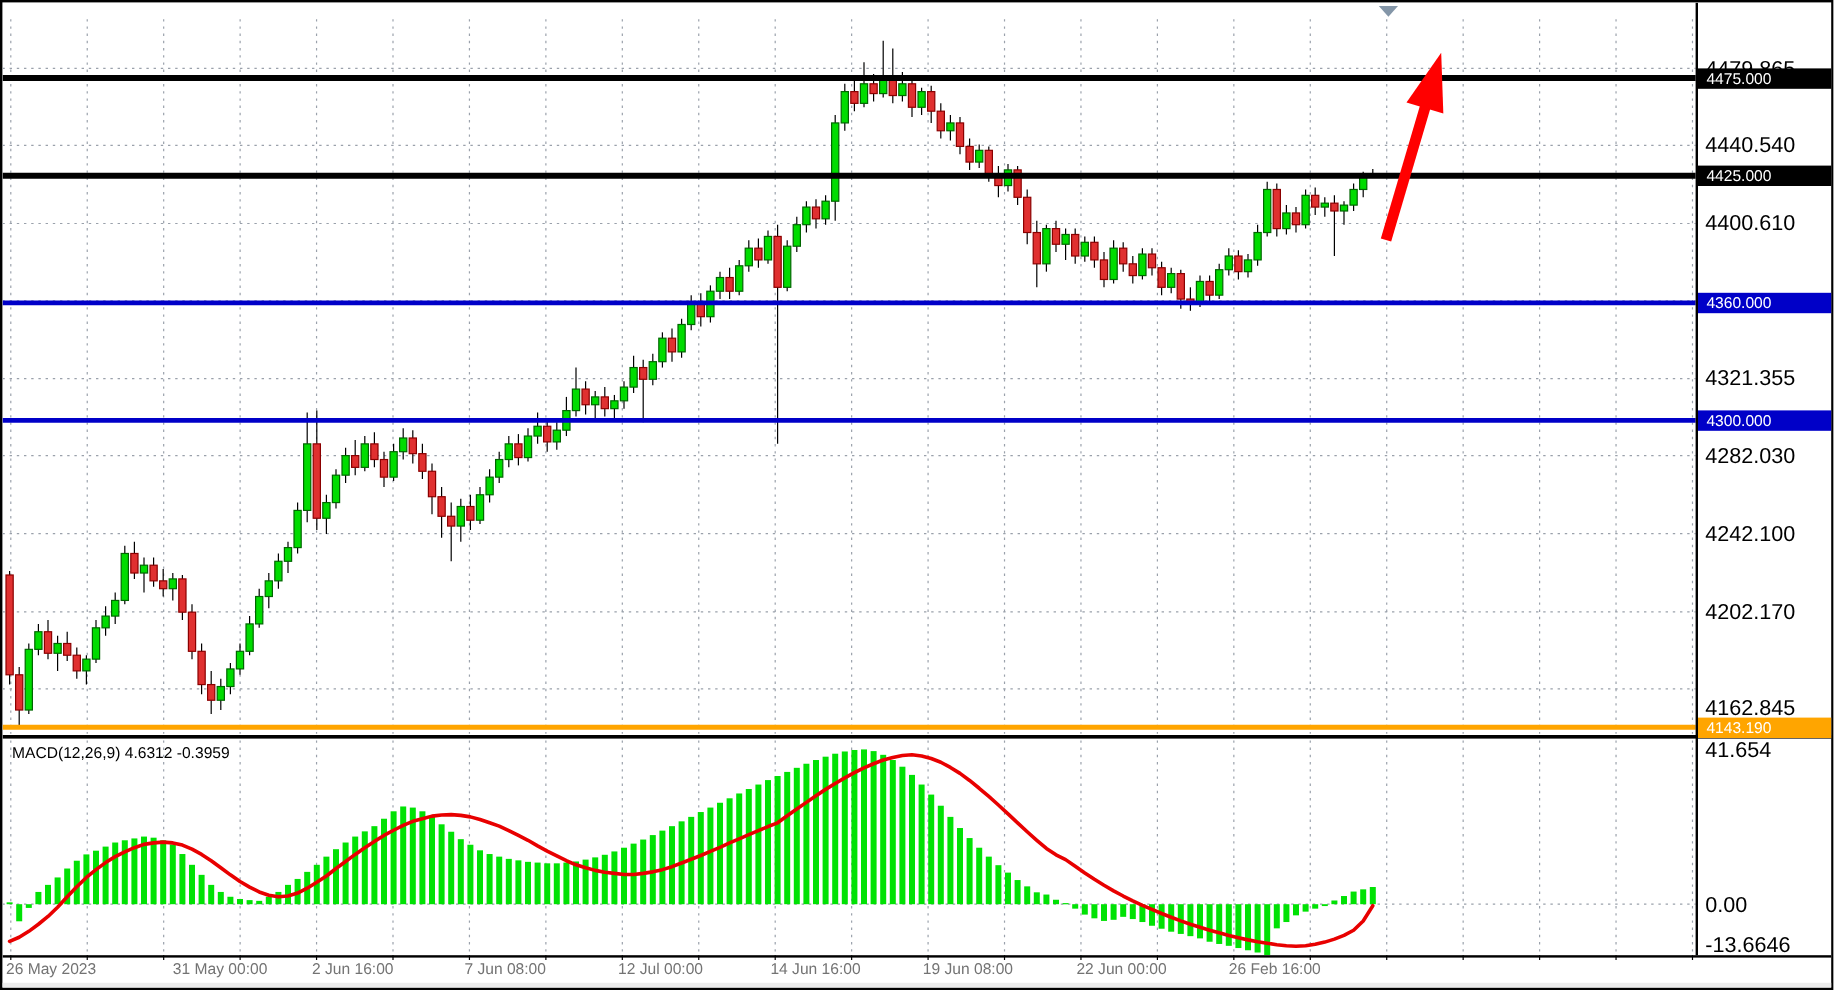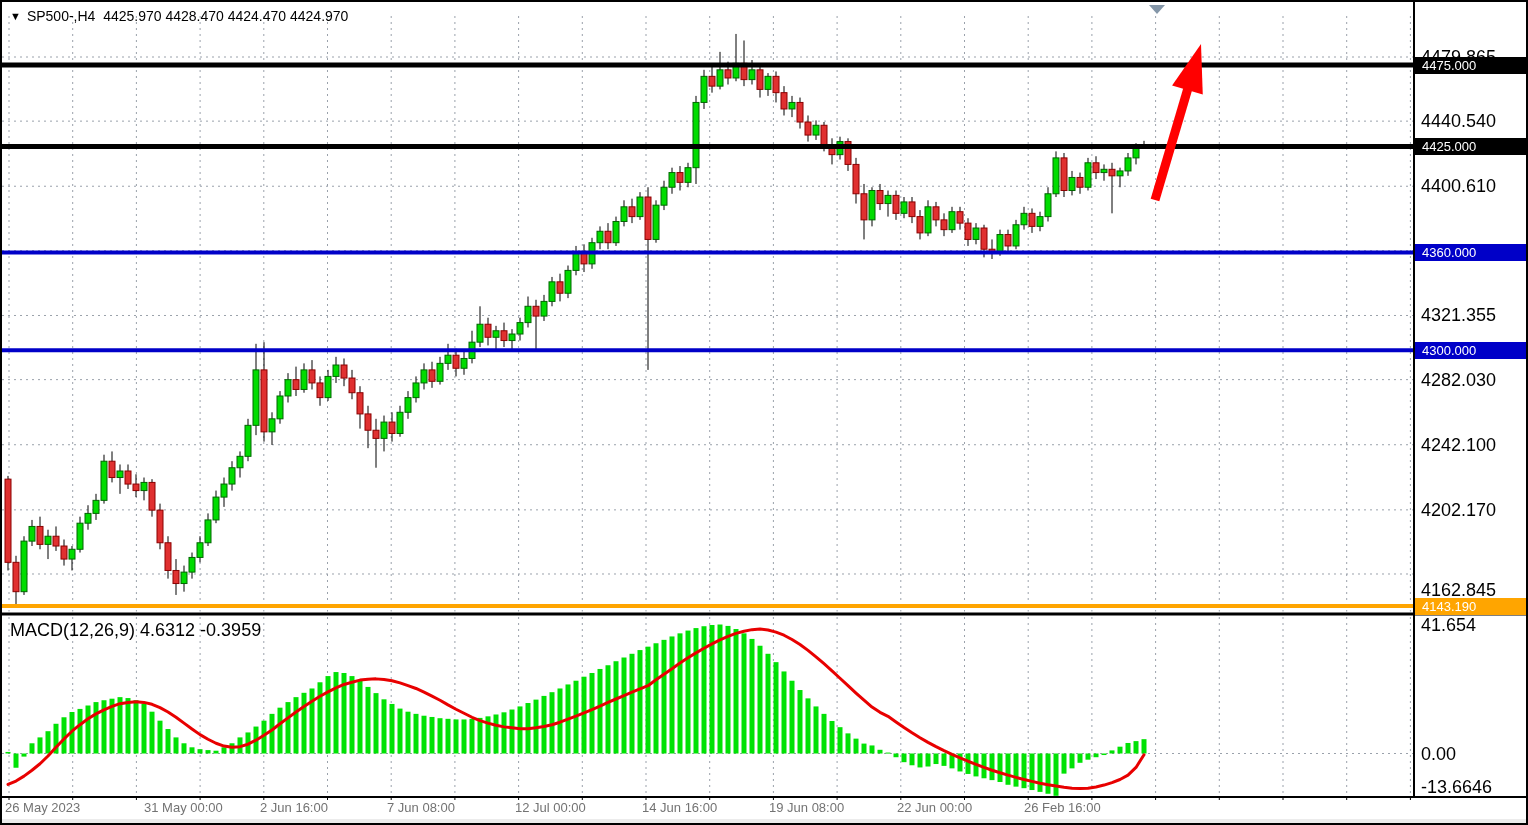--- a/index.html
+++ b/index.html
@@ -1,20 +1,20 @@
 <!DOCTYPE html>
 <html><head>
 <meta charset="utf-8">
 <style>
   html,body{margin:0;padding:0;background:#fff;font-family:"Liberation Sans",sans-serif;}
   #stage{position:relative;width:1528px;height:825px;background:#ffffff;border:2px solid #000;box-sizing:border-box;overflow:hidden;}
   #chart-svg{position:absolute;left:0;top:0;}
   .title-bar{position:absolute;left:8px;top:6px;font-size:14px;color:#000;white-space:nowrap;z-index:30;}
   .title-bar .tri{display:inline-block;transform:translateY(-1px);margin-right:6px;font-size:11px;}
-  .macd-title{position:absolute;left:8px;top:618px;font-size:18px;color:#000;white-space:nowrap;z-index:30;}
+  .macd-title{position:absolute;left:8px;top:618px;font-size:13px;color:#000;white-space:nowrap;z-index:30;}
   .axis-label{position:absolute;left:1419px;font-size:18px;color:#000;height:16px;line-height:16px;z-index:22;white-space:nowrap;}
   .axis-badge{position:absolute;left:1413px;width:115px;font-size:13px;color:#fff;height:17px;line-height:17px;padding-left:7px;box-sizing:border-box;z-index:24;white-space:nowrap;}
   .time-label{position:absolute;top:798px;font-size:13px;color:#737373;z-index:22;white-space:nowrap;}
   .bottom-strip{position:absolute;left:0;top:817px;width:1528px;height:8px;background:#ececec;z-index:5;}
 </style>
 </head>
 <body>
 
 <div id="stage">
   <svg id="chart-svg" width="1528" height="825">
@@ -533,23 +533,20 @@
       <rect x="1139.5" y="737.162742" width="5" height="14.33725800000002" fill="#00E204"></rect>
       <polyline points="6,782.466 14,779.05974 22,774.10518 30,768.22164 38,761.71878 46,753.97728 54,745.3068 62,736.94598 70,729.20448 78,722.70162 86,716.81808 94,711.86352 102,707.83794 110,704.43168 118,701.64474 126,700.4061 134,699.78678 142,700.4061 150,702.26406 158,705.67032 166,710.00556 174,715.26978 182,721.15332 190,727.03686 198,732.61074 206,737.25564 214,741.28122 222,744.06816 230,745.3068 238,744.68748 246,742.2102 254,738.18462 262,733.23006 270,727.96584 278,721.77264 286,715.8891 294,710.00556 302,704.43168 310,699.16746 318,694.2129 326,689.87766 334,685.85208 342,682.44582 350,680.2782 358,678.11058 366,677.1816 374,676.87194 382,677.49126 390,678.7299 398,680.89752 406,683.68446 414,686.4714 422,690.18732 430,694.2129 438,698.23848 446,702.88338 454,707.21862 462,711.2442 470,715.26978 478,718.6760400000001 486,721.15332 494,723.32094 502,724.86924 510,725.79822 518,726.7272 526,726.7272 534,725.79822 542,724.55958 550,722.70162 558,720.22434 566,717.12774 574,714.03114 582,710.93454 590,707.52828 598,704.12202 606,700.4061 614,696.99984 622,693.59358 630,690.18732 638,686.78106 646,683.68446 654,677.80092 662,672.22704 670,666.65316 678,661.07928 686,655.81506 694,650.8605 702,646.2156 710,641.88036 718,637.85478 726,634.44852 734,631.3519200000001 742,629.1843 750,627.636 758,627.01668 766,627.94566 774,630.11328 782,633.20988 790,637.54512 798,642.49968 806,648.38322 814,654.88608 822,661.6985999999999 830,668.82078 838,676.25262 846,683.68446 854,691.1163 862,698.23848 870,705.051 878,710.31522 886,714.3408 894,719.91468 902,725.48856 910,730.75278 918,735.70734 926,740.35224 934,744.68748 942,748.71306 950,752.42898 958,755.83524 966,759.2415 974,762.3381 982,765.4347 990,768.22164 998,770.69892 1006,773.1762 1014,775.34382 1022,777.51144 1030,779.3694 1038,781.22736 1046,782.77566 1054,784.0143 1062,785.25294 1070,786.18192 1078,786.49158 1086,786.18192 1094,784.94328 1102,783.08532 1110,780.60804 1118,777.51144 1126,773.1762 1134,765.4347 1142,752.73864" fill="none" stroke="#E80000" stroke-width="3" stroke-linejoin="round" stroke-linecap="round"></polyline>
       <rect x="0" y="610.5" width="1528" height="3" fill="#000"></rect>
       <rect x="0" y="794" width="1528" height="2" fill="#000"></rect>
       <rect x="1411" y="0" width="2" height="794" fill="#000"></rect>
       <line x1="1153" y1="198" x2="1187.6867192162113" y2="80.36677831024065" stroke="#FF0000" stroke-width="9"></line>
       <polygon points="1199,42 1200.7707743835497,92.56544628580434 1170.077351735357,83.5148216587732" fill="#FF0000"></polygon>
       <polygon points="1147,3 1163,3 1155,12" fill="#8496A8"></polygon>
     </svg>
 
-  <div class="title-bar">
-    <span class="tri">▼</span><span>SP500-,H4</span>&nbsp;&nbsp;<span>4425.970 4428.470 4424.470 4424.970</span>
-  </div>
 
   <div class="macd-title">MACD(12,26,9) 4.6312 -0.3959</div>
 
   <div id="price-axis">
       <div class="axis-label" style="top: 47px;">4479.865</div>
       <div class="axis-badge" style="top: 55px; background: rgb(0, 0, 0);">4475.000</div>
       <div class="axis-label" style="top: 111px;">4440.540</div>
       <div class="axis-badge" style="top: 136px; background: rgb(0, 0, 0);">4425.000</div>
       <div class="axis-label" style="top: 176px;">4400.610</div>
       <div class="axis-badge" style="top: 242px; background: rgb(0, 0, 200);">4360.000</div>

